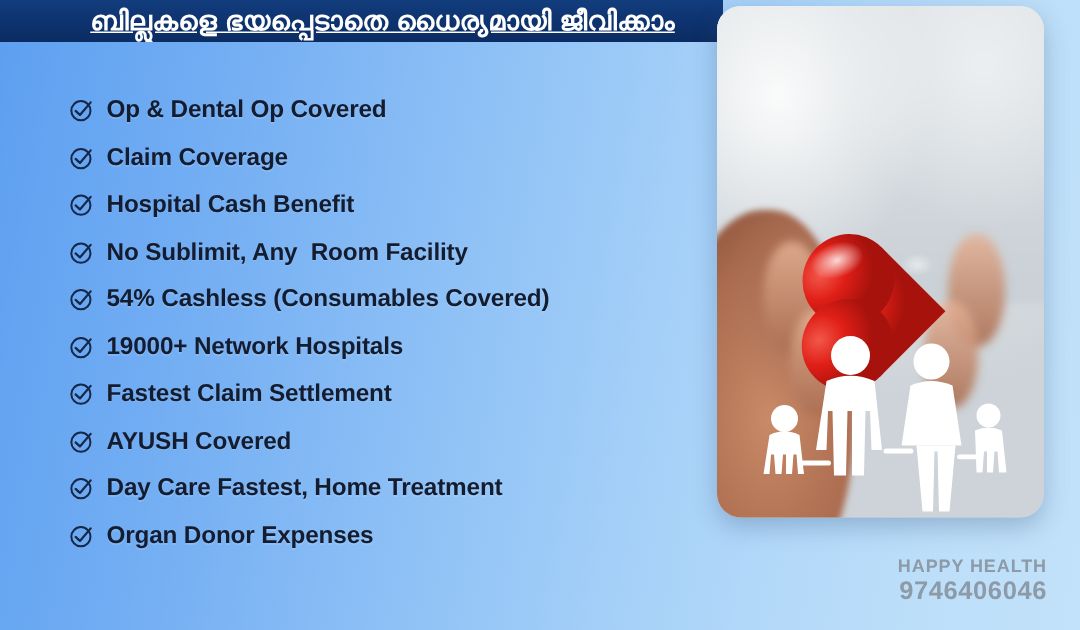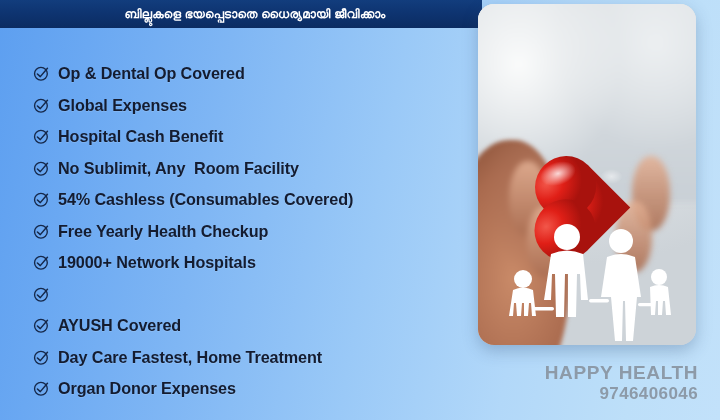--- a/index.html
+++ b/index.html
@@ -29,31 +29,32 @@
     position:absolute;
     left:0; top:0;
     width:482px; height:28px;
     background:linear-gradient(180deg,#123d7d 0%,#0e3471 45%,#0b2c62 100%);
     border-bottom-right-radius:3px;
     display:flex; align-items:center; justify-content:center;
     overflow:hidden;
   }
   #banner-text {
     color:#ffffff;
-    font-size:12px;
+    font-size:18px;
     font-weight:bold;
     letter-spacing:.2px;
     white-space:nowrap;
     padding-left:28px;
+    text-decoration:underline;
   }
 
   
   #benefits {
     position:absolute;
-    left:33px; top:58px;
+    left:46px; top:58px;
     width:440px;
   }
   .benefit-row {
     display:flex;
     align-items:center;
     height:31.5px;
   }
   .check-icon {
     flex:0 0 auto;
     width:17px; height:17px;
@@ -163,21 +164,21 @@
 
   
   #brand {
     position:absolute;
     right:22px; bottom:16px;
     text-align:right;
     line-height:1.18;
   }
   #brand-name {
     color:#8d9aa8;
-    font-size:19px;
+    font-size:12px;
     font-weight:bold;
     letter-spacing:.6px;
   }
   #brand-phone {
     color:#8d9aa8;
     font-size:17px;
     font-weight:bold;
     letter-spacing:.4px;
   }
 </style>
@@ -198,21 +199,21 @@
         <path d="M6.2 12.6 L10.3 16.4 L20.4 4.6" fill="none" stroke="#15284a" stroke-width="2.1" stroke-linecap="round" stroke-linejoin="round"></path>
       </svg>
       <span class="benefit-label">Op &amp; Dental Op Covered</span>
     </div>
 
     <div class="benefit-row">
       <svg class="check-icon" viewBox="0 0 24 24">
         <circle cx="11.2" cy="12.4" r="9" fill="none" stroke="#15284a" stroke-width="1.9"></circle>
         <path d="M6.2 12.6 L10.3 16.4 L20.4 4.6" fill="none" stroke="#15284a" stroke-width="2.1" stroke-linecap="round" stroke-linejoin="round"></path>
       </svg>
-      <span class="benefit-label">Global Expenses</span>
+      <span class="benefit-label">Claim Coverage</span>
     </div>
 
     <div class="benefit-row">
       <svg class="check-icon" viewBox="0 0 24 24">
         <circle cx="11.2" cy="12.4" r="9" fill="none" stroke="#15284a" stroke-width="1.9"></circle>
         <path d="M6.2 12.6 L10.3 16.4 L20.4 4.6" fill="none" stroke="#15284a" stroke-width="2.1" stroke-linecap="round" stroke-linejoin="round"></path>
       </svg>
       <span class="benefit-label">Hospital Cash Benefit</span>
     </div>
 
@@ -225,41 +226,35 @@
     </div>
 
     <div class="benefit-row">
       <svg class="check-icon" viewBox="0 0 24 24">
         <circle cx="11.2" cy="12.4" r="9" fill="none" stroke="#15284a" stroke-width="1.9"></circle>
         <path d="M6.2 12.6 L10.3 16.4 L20.4 4.6" fill="none" stroke="#15284a" stroke-width="2.1" stroke-linecap="round" stroke-linejoin="round"></path>
       </svg>
       <span class="benefit-label">54% Cashless (Consumables Covered)</span>
     </div>
 
-    <div class="benefit-row">
-      <svg class="check-icon" viewBox="0 0 24 24">
-        <circle cx="11.2" cy="12.4" r="9" fill="none" stroke="#15284a" stroke-width="1.9"></circle>
-        <path d="M6.2 12.6 L10.3 16.4 L20.4 4.6" fill="none" stroke="#15284a" stroke-width="2.1" stroke-linecap="round" stroke-linejoin="round"></path>
-      </svg>
-      <span class="benefit-label">Free Yearly Health Checkup</span>
-    </div>
 
     <div class="benefit-row">
       <svg class="check-icon" viewBox="0 0 24 24">
         <circle cx="11.2" cy="12.4" r="9" fill="none" stroke="#15284a" stroke-width="1.9"></circle>
         <path d="M6.2 12.6 L10.3 16.4 L20.4 4.6" fill="none" stroke="#15284a" stroke-width="2.1" stroke-linecap="round" stroke-linejoin="round"></path>
       </svg>
       <span class="benefit-label">19000+ Network Hospitals</span>
     </div>
 
     <div class="benefit-row">
       <svg class="check-icon" viewBox="0 0 24 24">
         <circle cx="11.2" cy="12.4" r="9" fill="none" stroke="#15284a" stroke-width="1.9"></circle>
         <path d="M6.2 12.6 L10.3 16.4 L20.4 4.6" fill="none" stroke="#15284a" stroke-width="2.1" stroke-linecap="round" stroke-linejoin="round"></path>
       </svg>
+      <span class="benefit-label">Fastest Claim Settlement</span>
     </div>
 
     <div class="benefit-row">
       <svg class="check-icon" viewBox="0 0 24 24">
         <circle cx="11.2" cy="12.4" r="9" fill="none" stroke="#15284a" stroke-width="1.9"></circle>
         <path d="M6.2 12.6 L10.3 16.4 L20.4 4.6" fill="none" stroke="#15284a" stroke-width="2.1" stroke-linecap="round" stroke-linejoin="round"></path>
       </svg>
       <span class="benefit-label">AYUSH Covered</span>
     </div>
 

